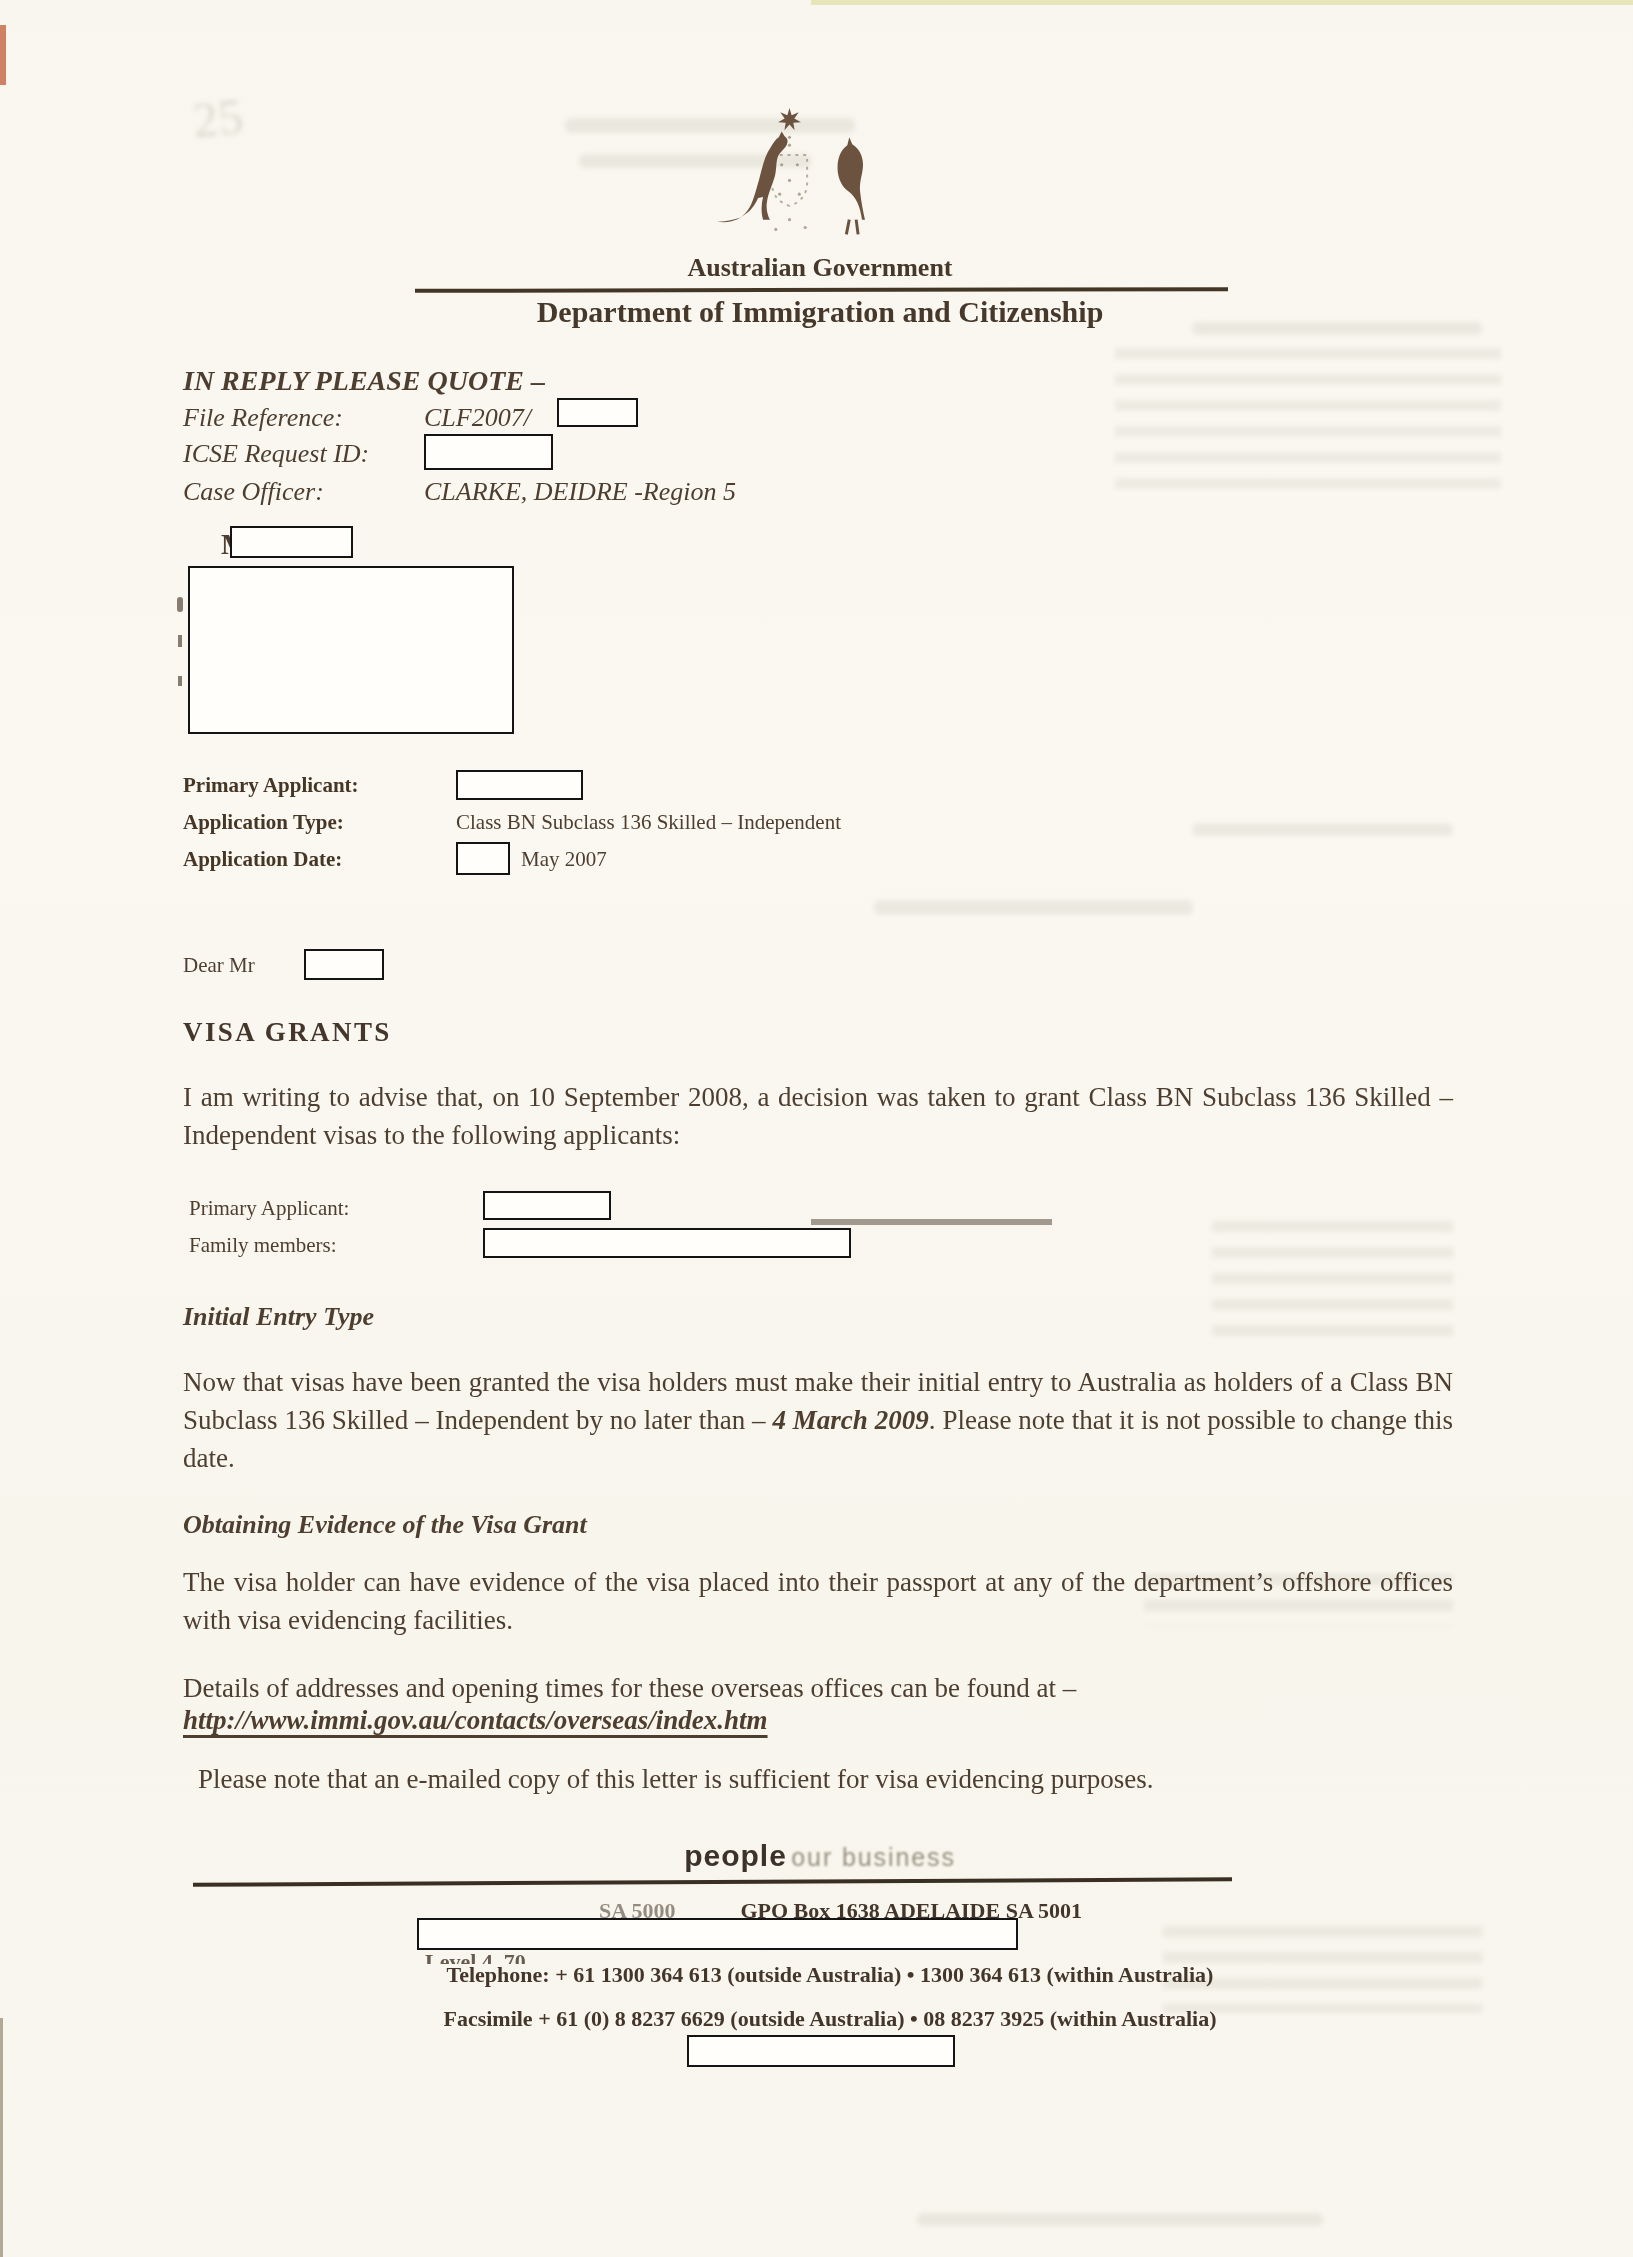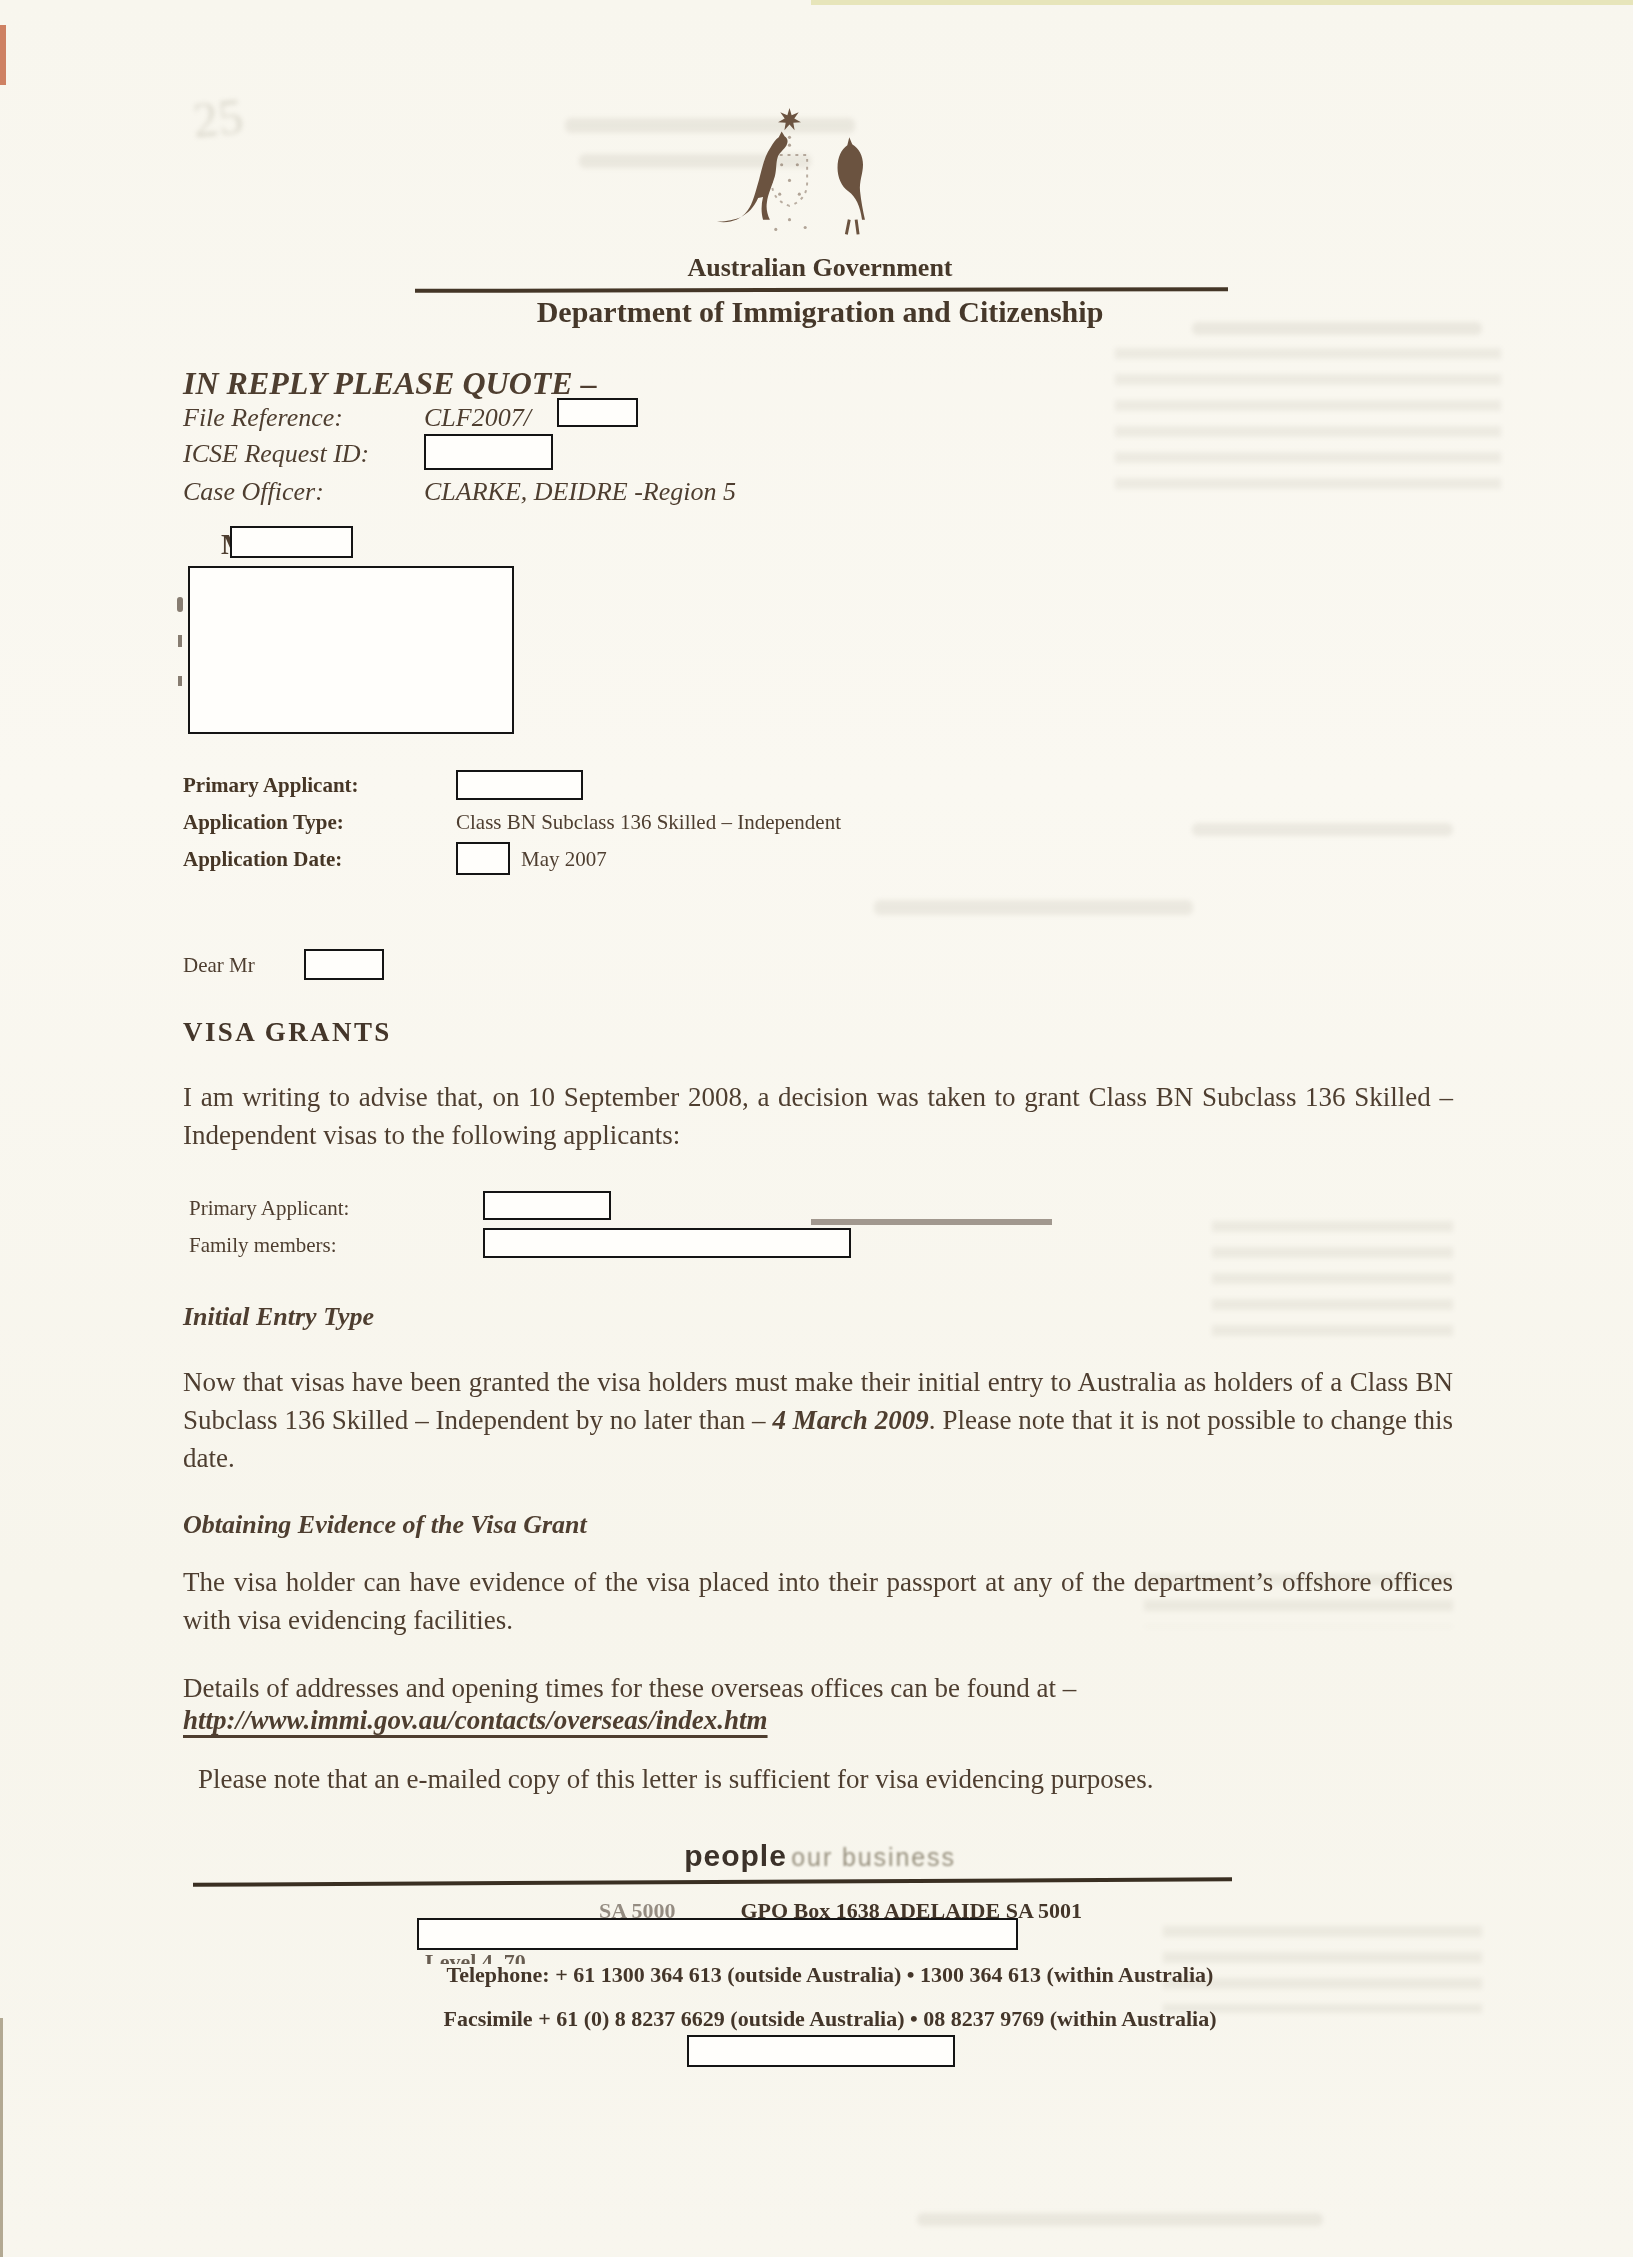--- a/index.html
+++ b/index.html
@@ -66,21 +66,21 @@
       <path fill="#6b5340" d="M6,120 C18,122 30,119 37,109 C43,101 45,90 49,77 C52,65 55,52 61,44 C63,40 66,36 69,34 L72,28 L75,33 C78,35 79,38 77,42 C74,47 70,49 68,54 C66,60 67,66 65,74 C62,84 58,92 57,100 C56,106 57,112 60,118 L53,118 C51,111 51,103 53,95 L48,96 C44,105 38,112 29,116 C21,119 12,120 6,120 Z"></path>
       <path fill="#6b5340" d="M154,118 C152,104 148,95 140,89 C133,84 129,75 129,65 C129,54 133,46 139,42 L141,34 L144,41 C151,45 155,53 155,62 C155,71 151,79 152,89 C153,99 155,109 157,118 Z"></path>
       <path d="M141,118 l-3,15 M148,118 l2,15" stroke="#6b5340" stroke-width="3" fill="none"></path>
     </svg>
   </div>
 
   <div class="abs center bold" style="left:183px;top:253px;width:1274px;font-size:26px;color:#46382a;">Australian Government</div>
   <div class="abs rule" style="left:415px;top:288px;width:813px;height:3.9px;transform:rotate(-0.12deg);"></div>
   <div class="abs center bold" style="left:183px;top:295px;width:1274px;font-size:30px;color:#46382a;">Department of Immigration and Citizenship</div>
 
-  <div class="abs bold ital" style="left:183px;top:365px;font-size:32px;">IN REPLY PLEASE QUOTE –</div>
+  <div class="abs bold ital" style="left:183px;top:365px;font-size:28px;">IN REPLY PLEASE QUOTE –</div>
   <div class="abs lab27" style="left:183px;top:403px;">File Reference:</div>
   <div class="abs lab27" style="left:424px;top:403px;">CLF2007/</div>
   <div class="abs redact" style="left:557px;top:398px;width:81px;height:29px;"></div>
   <div class="abs lab27" style="left:183px;top:439px;">ICSE Request ID:</div>
   <div class="abs redact" style="left:424px;top:434px;width:129px;height:36px;"></div>
   <div class="abs lab27" style="left:183px;top:477px;">Case Officer:</div>
   <div class="abs lab27" style="left:424px;top:477px;">CLARKE, DEIDRE -Region 5</div>
 
   <div class="abs bold" style="left:183px;top:528px;font-size:29px;margin-left:38px;">Mr</div>
   <div class="abs redact" style="left:230px;top:526px;width:123px;height:32px;"></div>
@@ -134,18 +134,18 @@
     <span style="opacity:.55;">SA 5000</span>
     <span style="display:inline-block;width:54px;"></span>
     <span>GPO Box 1638 ADELAIDE SA 5001</span>
   </div>
   <div class="abs redact" style="left:417px;top:1918px;width:601px;height:32px;"></div>
   <div class="abs peek footer-txt" style="left:425px;top:1949px;height:14.5px;width:290px;opacity:.8;">
     <span>Level 4, 70</span>
   </div>
 
   <div class="abs center footer-txt" style="left:183px;top:1962px;width:1294px;">Telephone: + 61 1300 364 613 (outside Australia) • 1300 364 613 (within Australia)</div>
-  <div class="abs center footer-txt" style="left:183px;top:2006px;width:1294px;">Facsimile + 61 (0) 8 8237 6629 (outside Australia) •  08 8237 9769 (within Australia)</div>
+  <div class="abs center footer-txt" style="left:183px;top:2006px;width:1294px;">Facsimile + 61 (0) 8 8237 6629 (outside Australia) •  08 8237 3925 (within Australia)</div>
 
   <div class="abs redact" style="left:687px;top:2035px;width:268px;height:32px;"></div>
 
 </div>
 
 
 </body></html>

